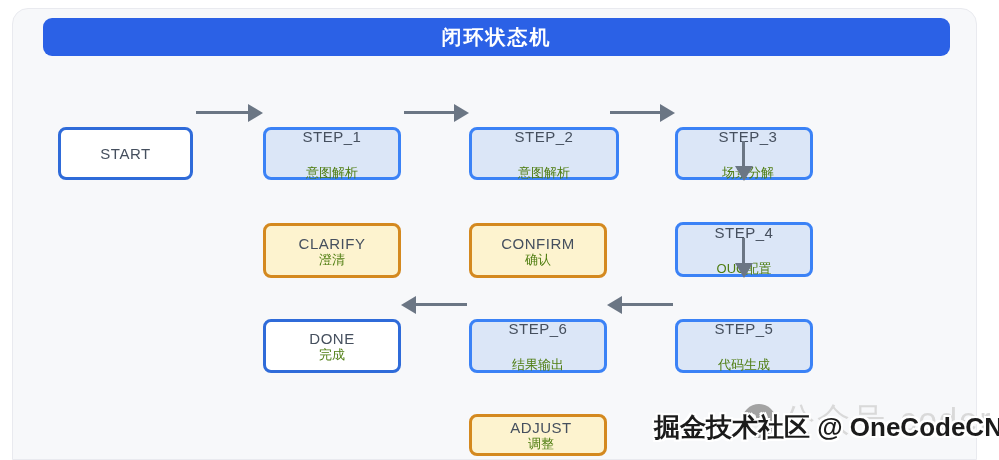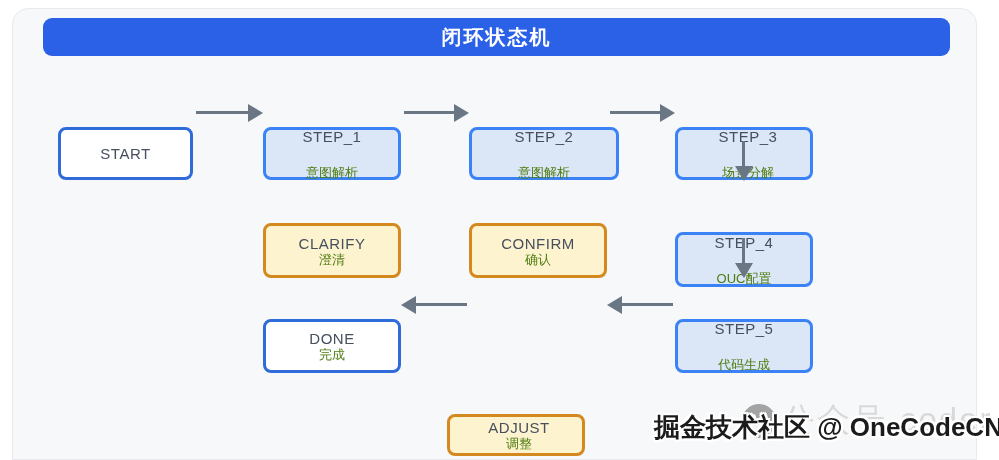--- a/index.html
+++ b/index.html
@@ -83,35 +83,39 @@
   </div>
 
   <div class="node yellow" style="left:469px; top:182px; width:138px; height:55px;">
     <div class="node-label">CONFIRM</div>
     <div class="node-sub">确认</div>
   </div>
   <div class="node yellow" style="left:263px; top:182px; width:138px; height:55px;">
     <div class="node-label">CLARIFY</div>
     <div class="node-sub">澄清</div>
   </div>
-  <div class="node blue" style="left:675px; top:191px; width:138px; height:55px;">
+  <div class="node blue" style="left:675px; top:181px; width:138px; height:55px;">
     <div class="node-label">STEP_4</div>
     <div class="node-sub">OUC配置</div>
   </div>
 
   <div class="node terminal" style="left:263px; top:278px; width:138px; height:54px;text-align:right;">
     <div class="node-label">DONE</div>
     <div class="node-sub">完成</div>
   </div>
+  <div class="node blue" style="left:469px; top:278px; width:138px; height:54px;">
+    <div class="node-label">STEP_6</div>
+    <div class="node-sub">结果输出</div>
+  </div>
   <div class="node blue" style="left:675px; top:278px; width:138px; height:54px;">
     <div class="node-label">STEP_5</div>
     <div class="node-sub">代码生成</div>
   </div>
 
-  <div class="node yellow" style="left:447px; top:373px; width:138px; height:42px;padding-left:6px;">
+  <div class="node yellow" style="left:469px; top:373px; width:138px; height:42px;padding-left:6px;">
     <div class="node-label">ADJUST</div>
     <div class="node-sub">调整</div>
   </div>
 
   <div>
     <div class="shaft" style="left:196px; top:111px; width:52px; height:3px;"></div>
     <div class="head right" style="left:248px; top:104px;"></div>
   </div>
   <div>
     <div class="shaft" style="left:404px; top:111px; width:50px; height:3px;"></div>

